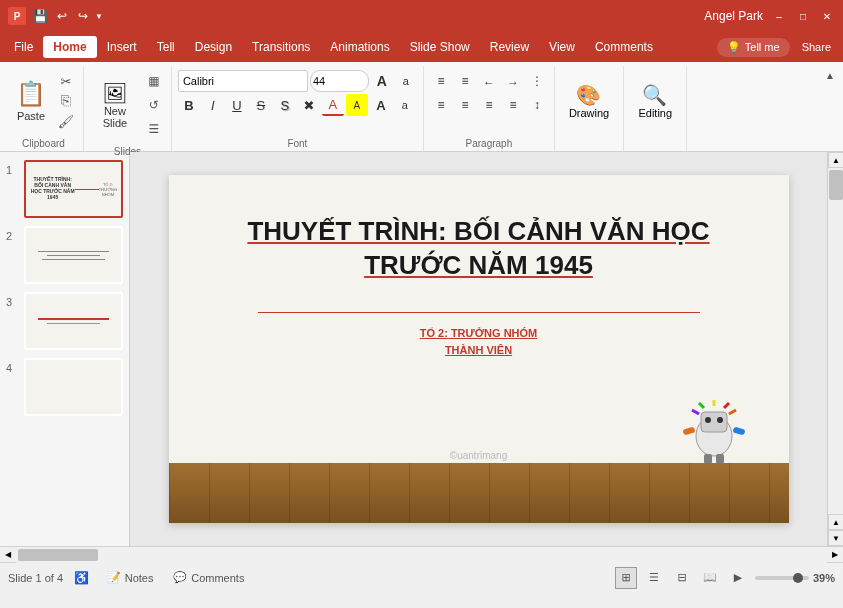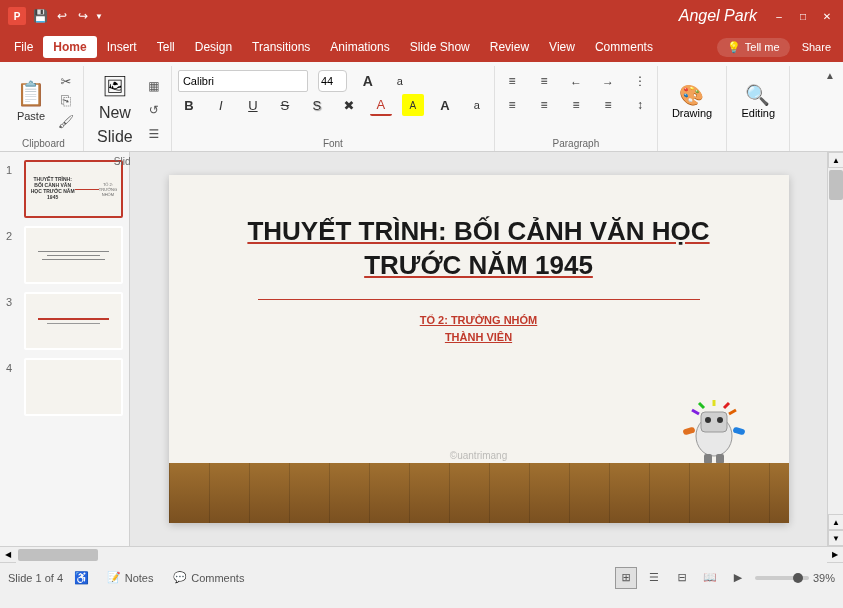--- a/index.html
+++ b/index.html
@@ -90,39 +90,39 @@
     .new-slide-btn {
       display: flex;
       flex-direction: column;
       align-items: center;
       justify-content: center;
       padding: 4px 6px;
       cursor: pointer;
       border-radius: 3px;
       min-width: 50px;
     }
-    .new-slide-label { font-size: 16px; color: #333; margin-top: 6px; }
+    .new-slide-label { font-size: 11px; color: #333; }
     .layout-btn { width: 22px; height: 22px; background: none; border: none; cursor: pointer; display: flex; align-items: center; justify-content: center; color: #555; border-radius: 2px; }
 
     
-    .font-row { display: flex; align-items: flex-start; gap: 10px; }
+    .font-row { display: flex; align-items: flex-start; gap: 2px; }
     .font-select {
       width: 130px;
       height: 22px;
       border: 1px solid #ccc;
       border-radius: 2px;
       font-size: 11px;
       padding: 0 4px;
       background: white;
     }
     .font-size-select {
-      width: 29px;
+      width: 59px;
       height: 22px;
       border: 1px solid #ccc;
-      border-radius: 4px;
+      border-radius: 10px;
       font-size: 11px;
       padding: 0 2px;
       background: white;
     }
     .font-btn { width: 22px; height: 22px; background: none; border: none; cursor: pointer; display: flex; align-items: center; justify-content: center; font-size: 13px; color: #333; border-radius: 2px; }
     .font-btn.bold { font-weight: bold; }
     .font-btn.italic { font-style: italic; }
     .font-btn.underline { text-decoration: underline; }
 
     
@@ -225,21 +225,21 @@
       height: 100%;
     }
     .slide-main-title {
       font-size: 26px;
       font-weight: bold;
       color: #1a1a1a;
       text-align: center;
       line-height: 1.3;
       text-decoration: underline;
       text-decoration-color: #c0392b;
-      margin-bottom: 10px;
+      margin-bottom: 23px;
     }
     .slide-red-line {
       width: 85%;
       height: 1px;
       background: #c0392b;
       margin: 6px auto;
     }
     .slide-subtitle-box {
       text-align: center;
       margin-top: 8px;
@@ -362,21 +362,21 @@
       border-top: 1px solid #d0d0d0;
       height: 30px;
       display: flex;
       align-items: center;
       padding: 0 8px;
       gap: 8px;
     }
     .status-left { display: flex; align-items: center; gap: 8px; font-size: 11px; color: #555; }
     .status-right { margin-left: auto; display: flex; align-items: center; gap: 6px; }
     .status-icon-btn { width: 22px; height: 22px; display: flex; align-items: center; justify-content: center; cursor: pointer; font-size: 12px; color: #555; }
-    .zoom-text { font-size: 11px; color: #555; }
+    .zoom-text { font-size: 11px; color: #555; font-weight: bold; }
     .zoom-slider { width: 80px; height: 4px; background: #ccc; border-radius: 2px; position: relative; cursor: pointer; }
     .zoom-thumb { width: 10px; height: 10px; background: #555; border-radius: 50%; position: absolute; top: -3px; left: 70%; }
     .notes-btn { display: flex; align-items: center; gap: 4px; font-size: 11px; color: #555; cursor: pointer; padding: 2px 6px; }
     .comments-btn { display: flex; align-items: center; gap: 4px; font-size: 11px; color: #555; cursor: pointer; padding: 2px 6px; }
     .view-btn { width: 22px; height: 22px; display: flex; align-items: center; justify-content: center; cursor: pointer; font-size: 11px; color: #555; border: 1px solid transparent; }
     .view-btn.active { border: 1px solid #999; background: #e0e0e0; }
 
     
     .logo-svg { width: 90px; height: 70px; }
 
@@ -396,21 +396,21 @@
   <div class="title-bar-left">
     <div class="title-icon">P</div>
     <div class="quick-access">
       <div class="qa-btn">💾</div>
       <div class="qa-btn">↩</div>
       <div class="qa-btn">↪</div>
       <div class="qa-dropdown">▼</div>
     </div>
   </div>
   <div class="title-bar-right">
-    <span style="font-size:16px;margin-right:6px;font-style:italic;">Angel Park</span>
+    <span style="font-size:12px;">Angel Park</span>
     <div class="win-btn">–</div>
     <div class="win-btn">□</div>
     <div class="win-btn">✕</div>
   </div>
 </div>
 
 <div class="menu-bar">
   <div class="menu-item">File</div>
   <div class="menu-item active">Home</div>
   <div class="menu-item">Insert</div>

